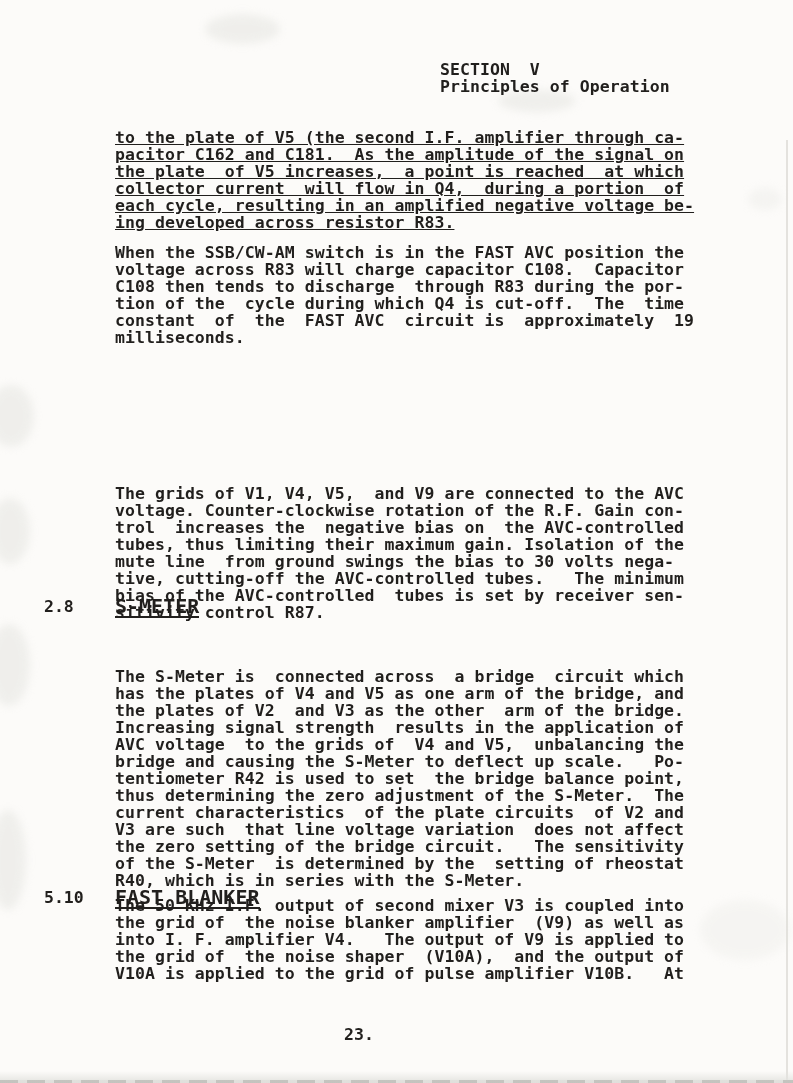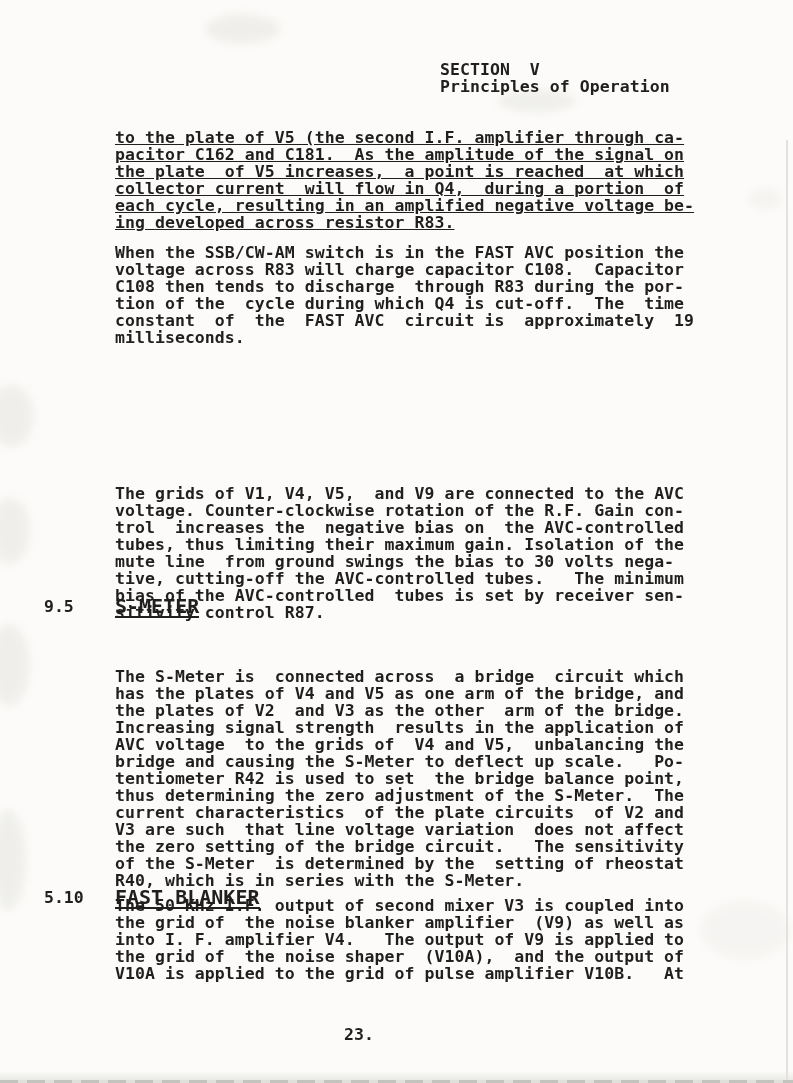--- a/index.html
+++ b/index.html
@@ -90,21 +90,21 @@
   <div class="txt para" style="top:468px;margin-top:17px;">The grids of V1, V4, V5,  and V9 are connected to the AVC
 voltage. Counter-clockwise rotation of the R.F. Gain con-
 trol  increases the  negative bias on  the AVC-controlled
 tubes, thus limiting their maximum gain. Isolation of the
 mute line  from ground swings the bias to 30 volts nega-
 tive, cutting-off the AVC-controlled tubes.   The minimum
 bias of the AVC-controlled  tubes is set by receiver sen-
 sitivity control R87.</div>
 
   <div class="sec" style="top:598px;">
-    <span class="secnum">9.5</span>
+    <span class="secnum">2.8</span>
     <span class="sectitle">S-METER</span>
   </div>
 
   <div class="txt para" style="top:668px;">The S-Meter is  connected across  a bridge  circuit which
 has the plates of V4 and V5 as one arm of the bridge, and
 the plates of V2  and V3 as the other  arm of the bridge.
 Increasing signal strength  results in the application of
 AVC voltage  to the grids of  V4 and V5,  unbalancing the
 bridge and causing the S-Meter to deflect up scale.   Po-
 tentiometer R42 is used to set  the bridge balance point,

